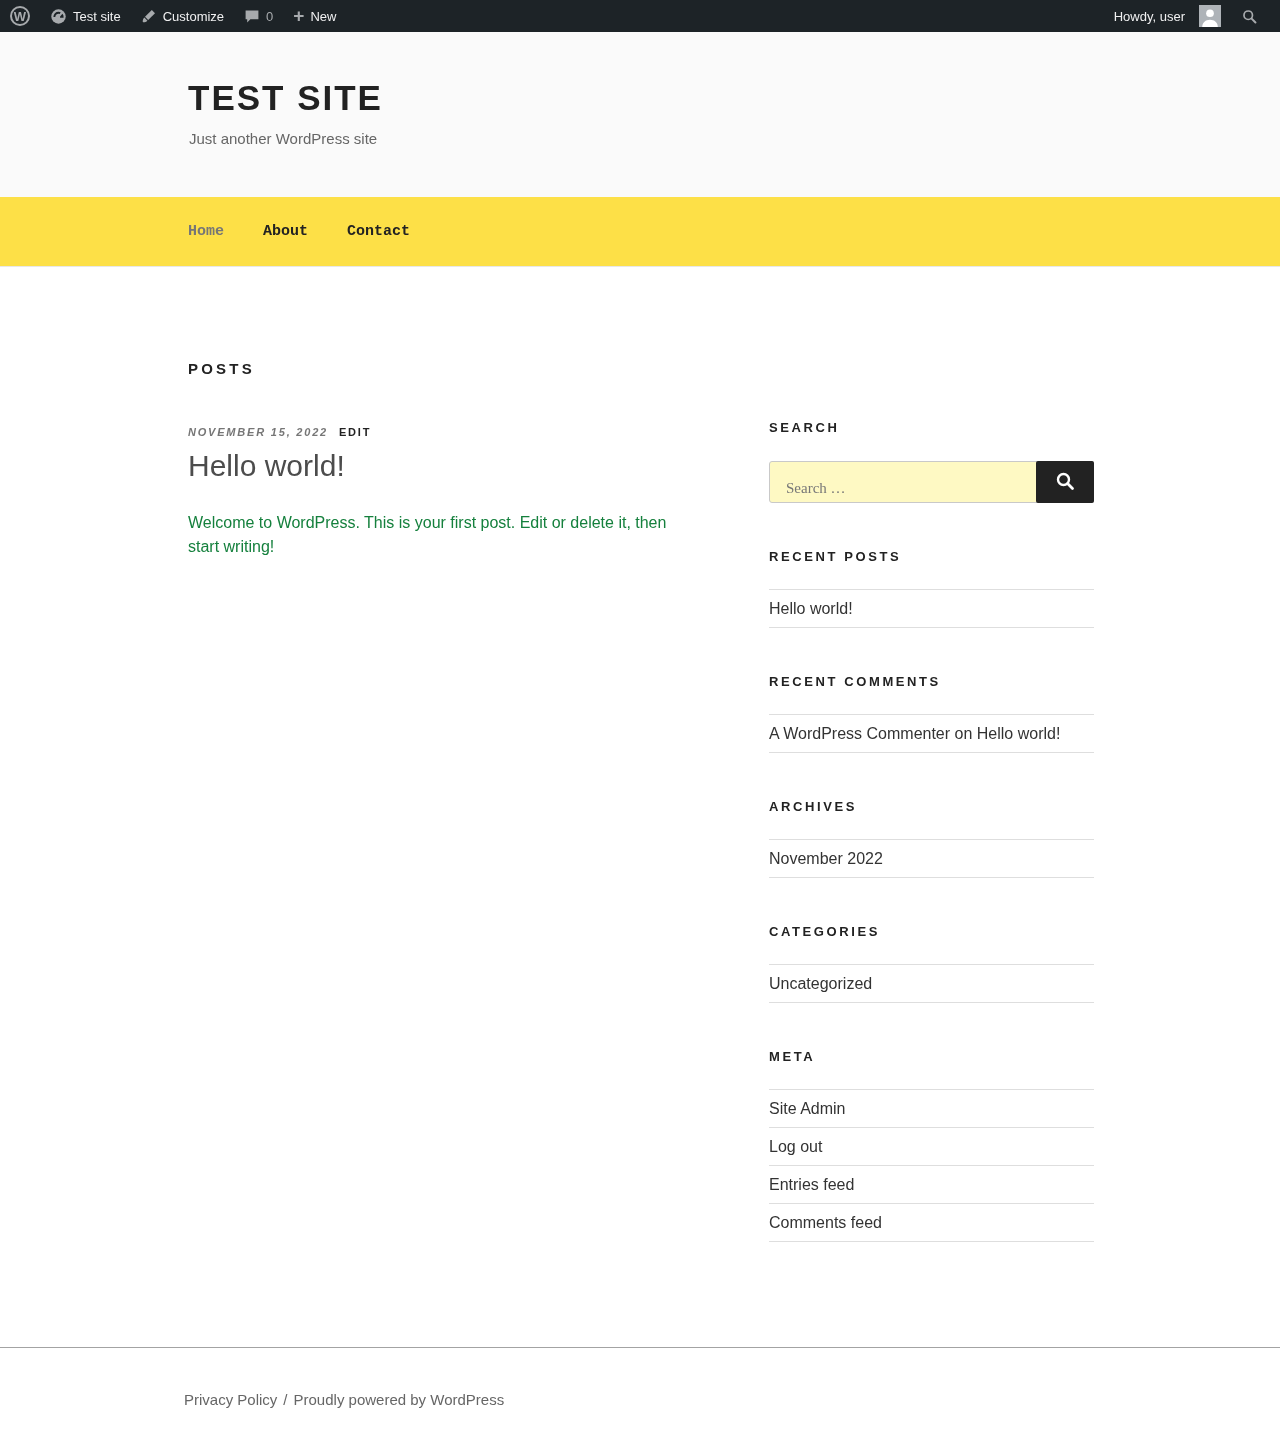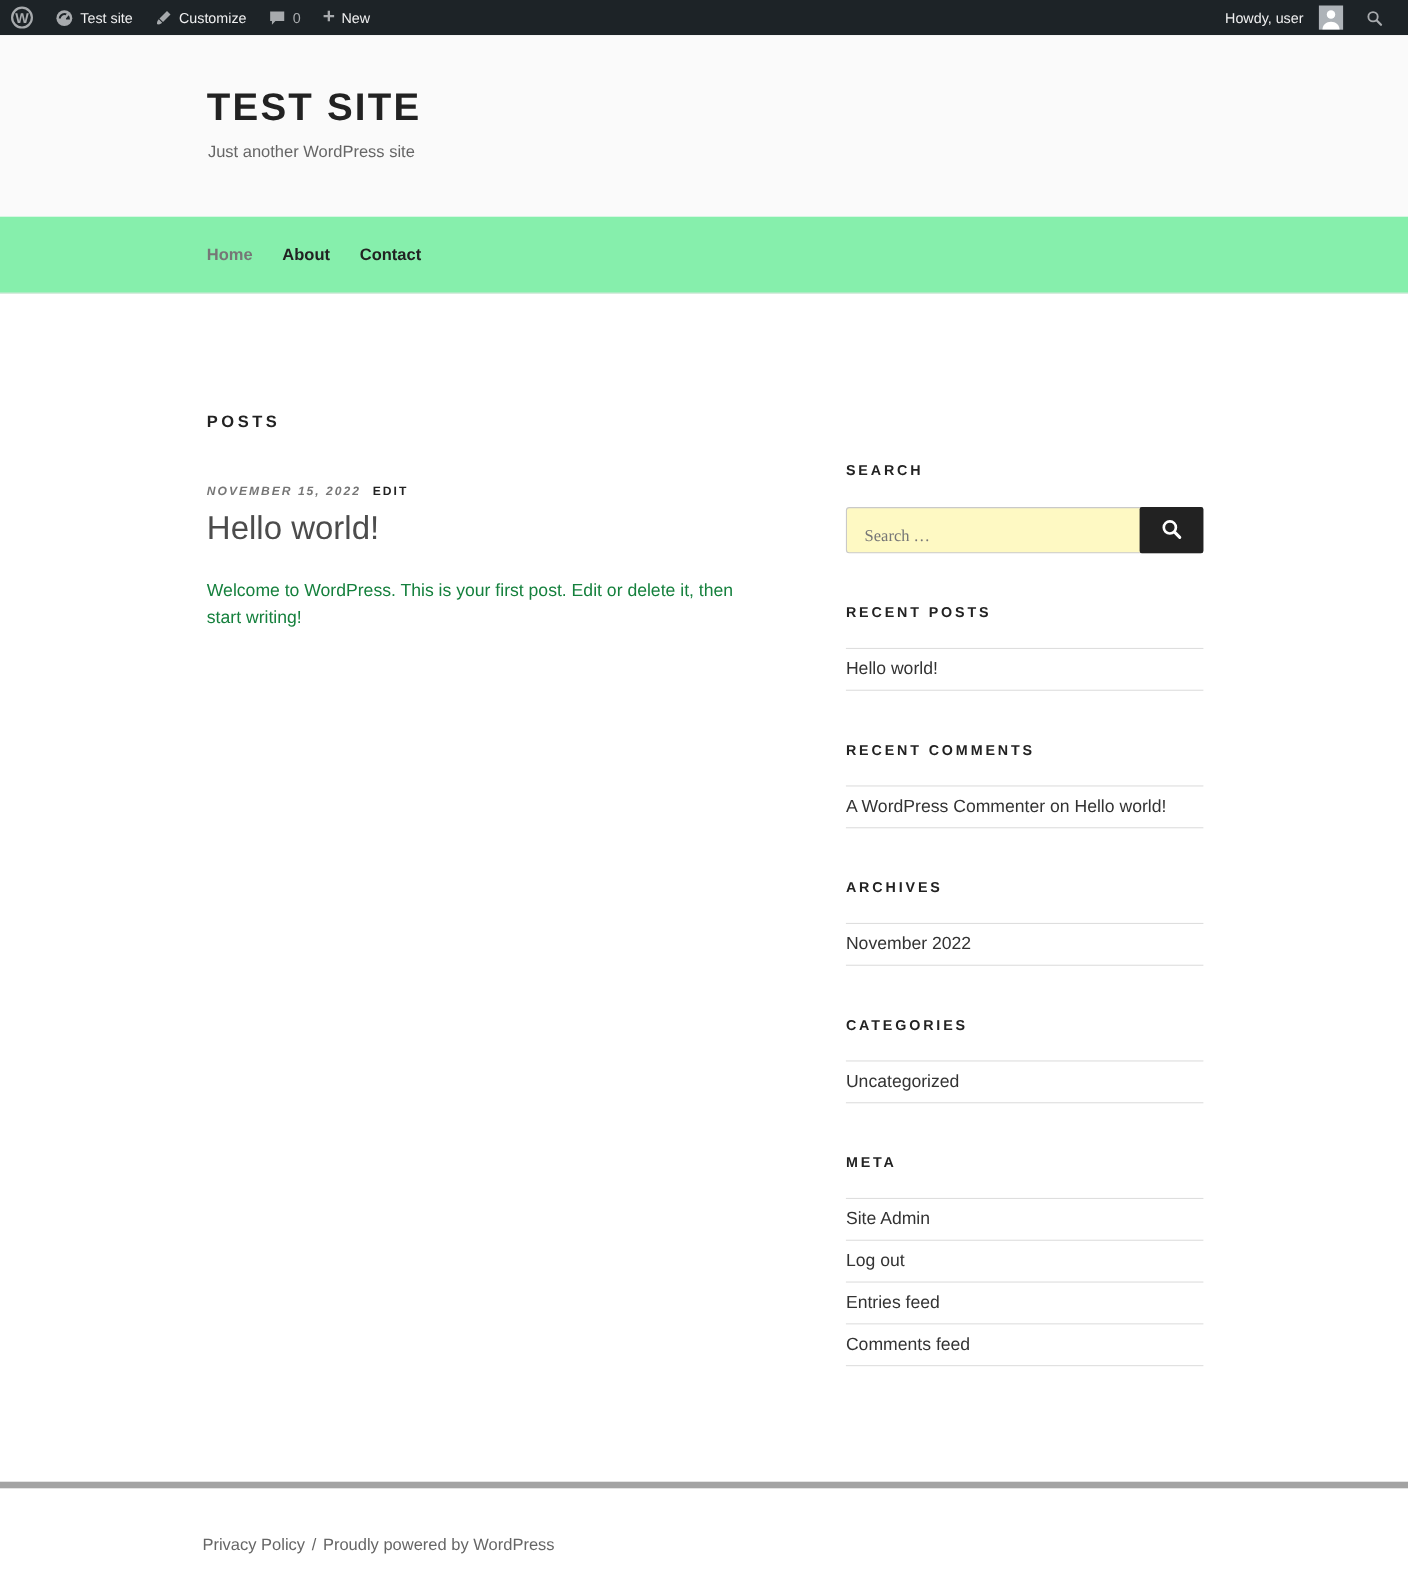--- a/index.html
+++ b/index.html
@@ -58,43 +58,44 @@
     color: #222;
   }
   .site-tagline {
     margin: 12px 0 16px 1px;
     font-size: 15px;
     color: #666;
   }
 
   
   .main-nav {
-    background: #86efac;
+    background: #fde047;
     height: 70px;
     border-bottom: 1px solid #e8e8e8;
     display: flex;
     align-items: center;
-    gap: 27px;
+    gap: 39px;
     padding-left: 188px;
     font-size: 15px;
     font-weight: bold;
+    font-family: Liberation Mono, monospace;
   }
   .nav-link { color: #222; }
   .nav-link.current { color: #767676; font-weight: bold; }
 
   
   .content-wrap {
     display: flex;
     gap: 85px;
     padding: 93px 188px 0 188px;
     min-height: 1080px;
   }
   .primary-col { width: 496px; flex: 0 0 496px; }
   .posts-heading {
-    margin: 15px 0 49px 0;
+    margin: 0 0 49px 0;
     font-size: 15px;
     font-weight: bold;
     letter-spacing: 3.2px;
     color: #222;
   }
   .entry-meta {
     font-size: 11px;
     font-weight: bold;
     letter-spacing: 1.8px;
   }
@@ -157,21 +158,21 @@
   .widget-item {
     padding: 9px 0 8px 0;
     border-bottom: 1px solid #dedede;
     font-size: 16px;
     line-height: 20px;
   }
   .widget-item a, .widget-item { color: #333; }
 
   
   .site-footer {
-    border-top: 6px solid #a3a3a3;
+    border-top: 1px solid #a3a3a3;
     height: 98px;
     padding: 43px 0 0 184px;
     font-size: 15px;
     color: #666;
   }
   .site-footer a { color: #666; }
   .footer-sep { margin: 0 6px; color: #666; }
 </style>
 </head>
 <body>

